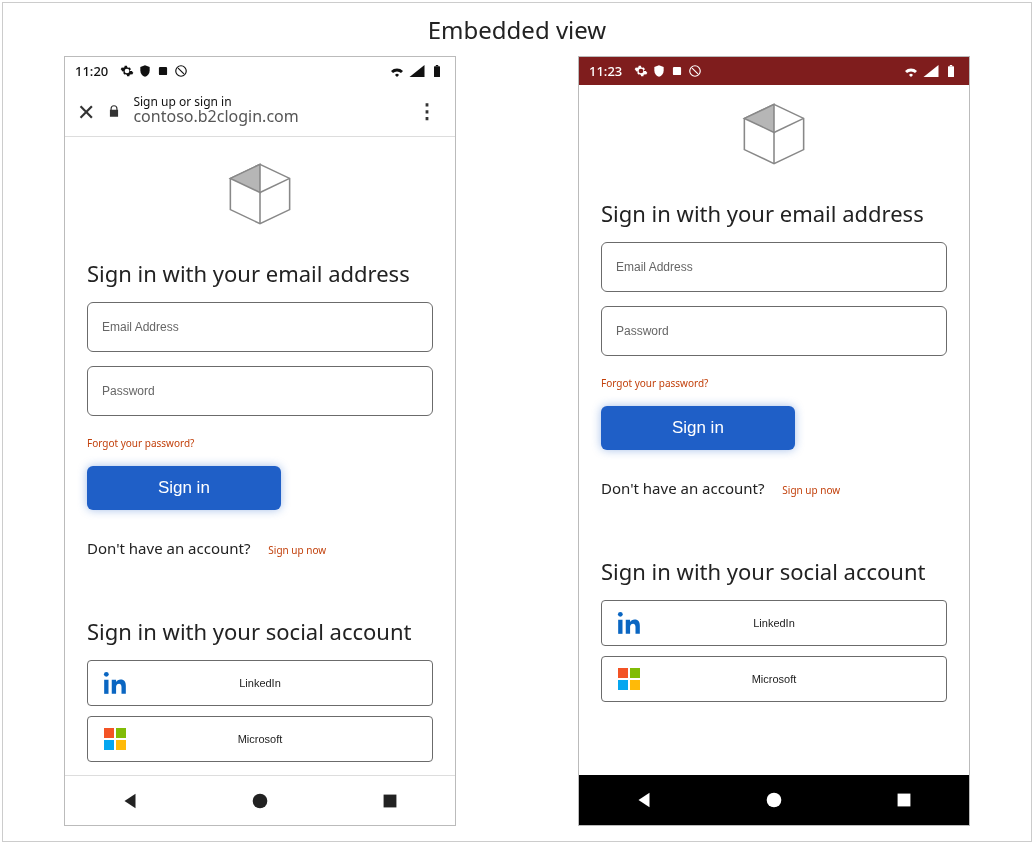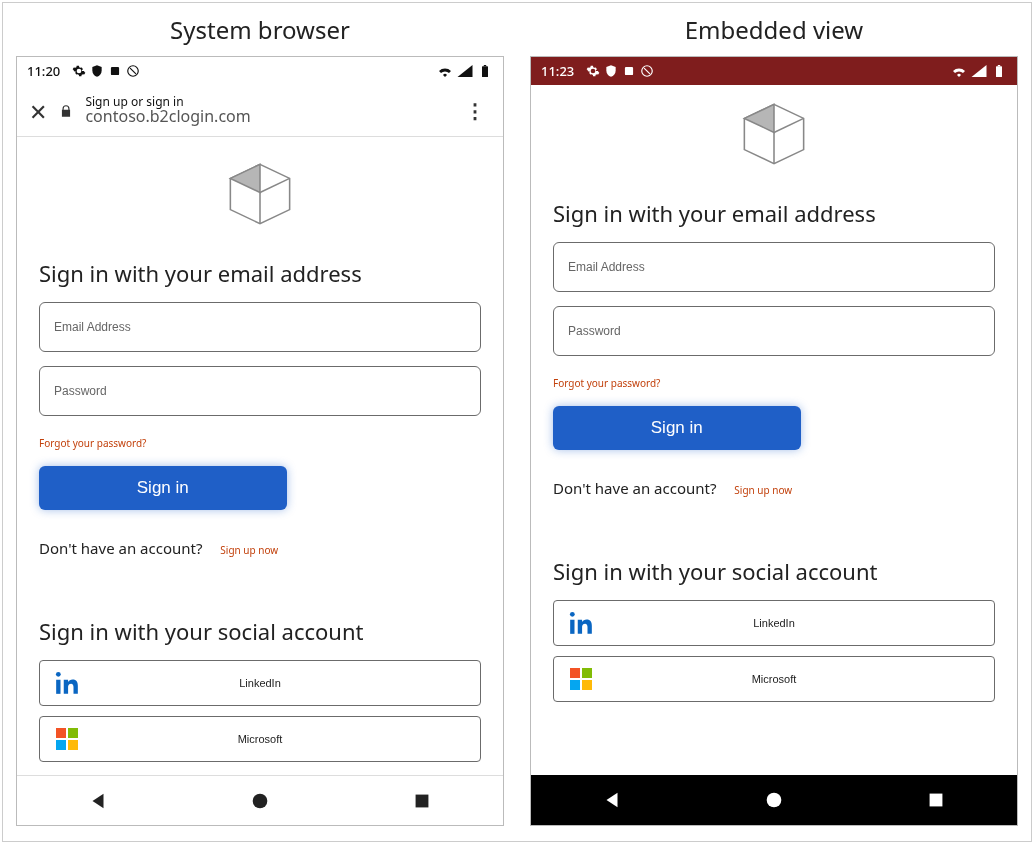--- a/index.html
+++ b/index.html
@@ -26,21 +26,21 @@
     font-size: 24px;
     color: #222;
     font-weight: 400;
   }
   .phones {
     display: flex;
     justify-content: space-around;
     margin-top: 10px;
   }
   .phone {
-    width: 488px;
+    width: 392px;
     height: 770px;
     border: 1px solid #bbb;
     display: flex;
     flex-direction: column;
     background: #fff;
     overflow: hidden;
   }
   
   .statusbar {
     height: 28px;
@@ -189,21 +189,20 @@
   .navbar.black { background: #000; border-top: none; }
   .navbar .navbtn { width: 22px; height: 22px; cursor: pointer; }
 
 </style>
 </head>
 <body>
 
 <div class="outer-frame">
 
   <div class="labels">
-    <div>System browser</div>
     <div>Embedded view</div>
   </div>
 
   <div class="phones">
 
     <div class="phone">
 
       <div class="statusbar light">
         <span class="time">11:20</span>
         <span class="status-icons">

